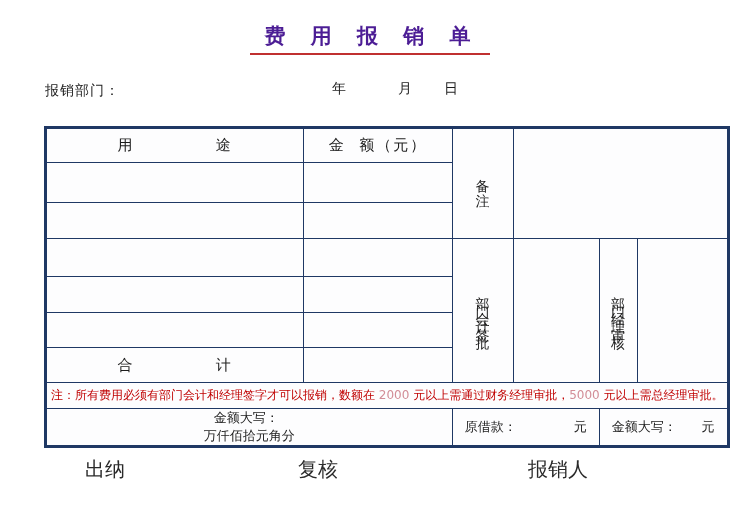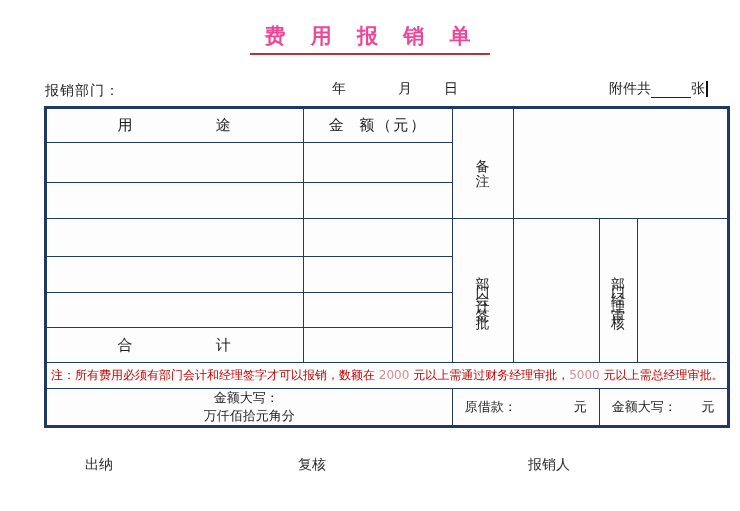--- a/index.html
+++ b/index.html
@@ -2,77 +2,76 @@
 <html><head>
 <meta charset="utf-8">
 <style>
   * { margin:0; padding:0; box-sizing:border-box; }
   html,body { width:740px; height:511px; background:#ffffff; overflow:hidden;
     font-family:"DejaVu Sans","Liberation Sans",sans-serif; color:#1c1c1c; }
   .page { position:relative; width:740px; height:511px; background:#ffffff; }
 
   
   .title-wrap { position:absolute; top:22px; left:0; width:740px; text-align:center; }
-  .title { display:inline-block; font-size:21px; font-weight:bold; color:#ec4899;
+  .title { display:inline-block; font-size:21px; font-weight:bold; color:#4c1d95;
     letter-spacing:9px; padding:0 10px 3px 14px; border-bottom:2px solid #c03030; white-space:pre; }
 
   
   .topbar { position:absolute; top:78px; left:44px; width:668px; height:24px; font-size:14px; }
   .topbar .dept { position:absolute; left:1px; top:4px; letter-spacing:1px; }
   .topbar .yy { position:absolute; left:288px; top:2px; }
   .topbar .mm { position:absolute; left:354px; top:2px; }
   .topbar .dd { position:absolute; left:400px; top:2px; }
   .attach { position:absolute; right:4px; top:2px; white-space:nowrap; }
   .attach .blank { display:inline-block; width:40px; border-bottom:1px solid #222;
     height:14px; vertical-align:bottom; }
   .caret { display:inline-block; width:2px; height:16px; background:#111;
     vertical-align:middle; margin-left:1px; }
 
   
   table.form { position:absolute; top:106px; left:44px; border-collapse:collapse;
     table-layout:fixed; background:#fdfdfe; }
   table.form, table.form td { border:1.5px solid #1f3864; }
-  table.form { border:3px solid #1f3864; }
+  table.form { border:3px solid #1f3864;margin-top:20px; }
   td { font-size:15px; text-align:center; vertical-align:middle; overflow:hidden; }
   td.hdr { white-space:pre; letter-spacing:2px; }
   td.vcell { padding:0; }
   .vlabel { writing-mode:vertical-rl; text-orientation:upright; display:inline-block;
     font-size:14px; letter-spacing:8px; }
   .vlabel.big { letter-spacing:14px; }
   td.note-row { text-align:left; padding:2px 3px 2px 4px; font-size:12px; white-space:nowrap;
     color:#c00000; letter-spacing:0; }
   td.note-row .amt { color:#d28d97; }
   td.words { padding:0 6px; }
   .words-flex { display:flex; align-items:center; font-size:13px;flex-direction:column; }
   .words-flex .wlabel { white-space:nowrap; margin-right:6px; }
   .units { flex:1; display:flex; justify-content:space-around; }
   td.money { padding:0 12px; }
   .money-flex { display:flex; justify-content:space-between; align-items:center; font-size:13px; }
 
   
-  .footer { position:absolute; top:456px; left:0; width:740px; height:20px; font-size:14px; color:#2a2a2a; }
+  .footer { position:absolute; top:456px; left:0; width:740px; height:20px; font-size:20px; color:#2a2a2a; }
   .footer .f1 { position:absolute; left:85px; }
   .footer .f2 { position:absolute; left:298px; }
   .footer .f3 { position:absolute; left:528px; }
 </style>
 </head>
 <body>
 
 <div class="page">
 
   <div class="title-wrap">
     <span class="title">费 用 报 销 单</span>
   </div>
 
   <div class="topbar">
     <span class="dept">报销部门：</span>
     <span class="yy">年</span>
     <span class="mm">月</span>
     <span class="dd">日</span>
-    <span class="attach"><span>附件共</span><span class="blank"></span><span>张</span><span class="caret"></span></span>
   </div>
 
   <table class="form">
     <colgroup>
       <col style="width:251px">
         <col style="width:144px">
         <col style="width:60px">
       <col style="width:83px">
         <col style="width:37px">
         <col style="width:88px">

